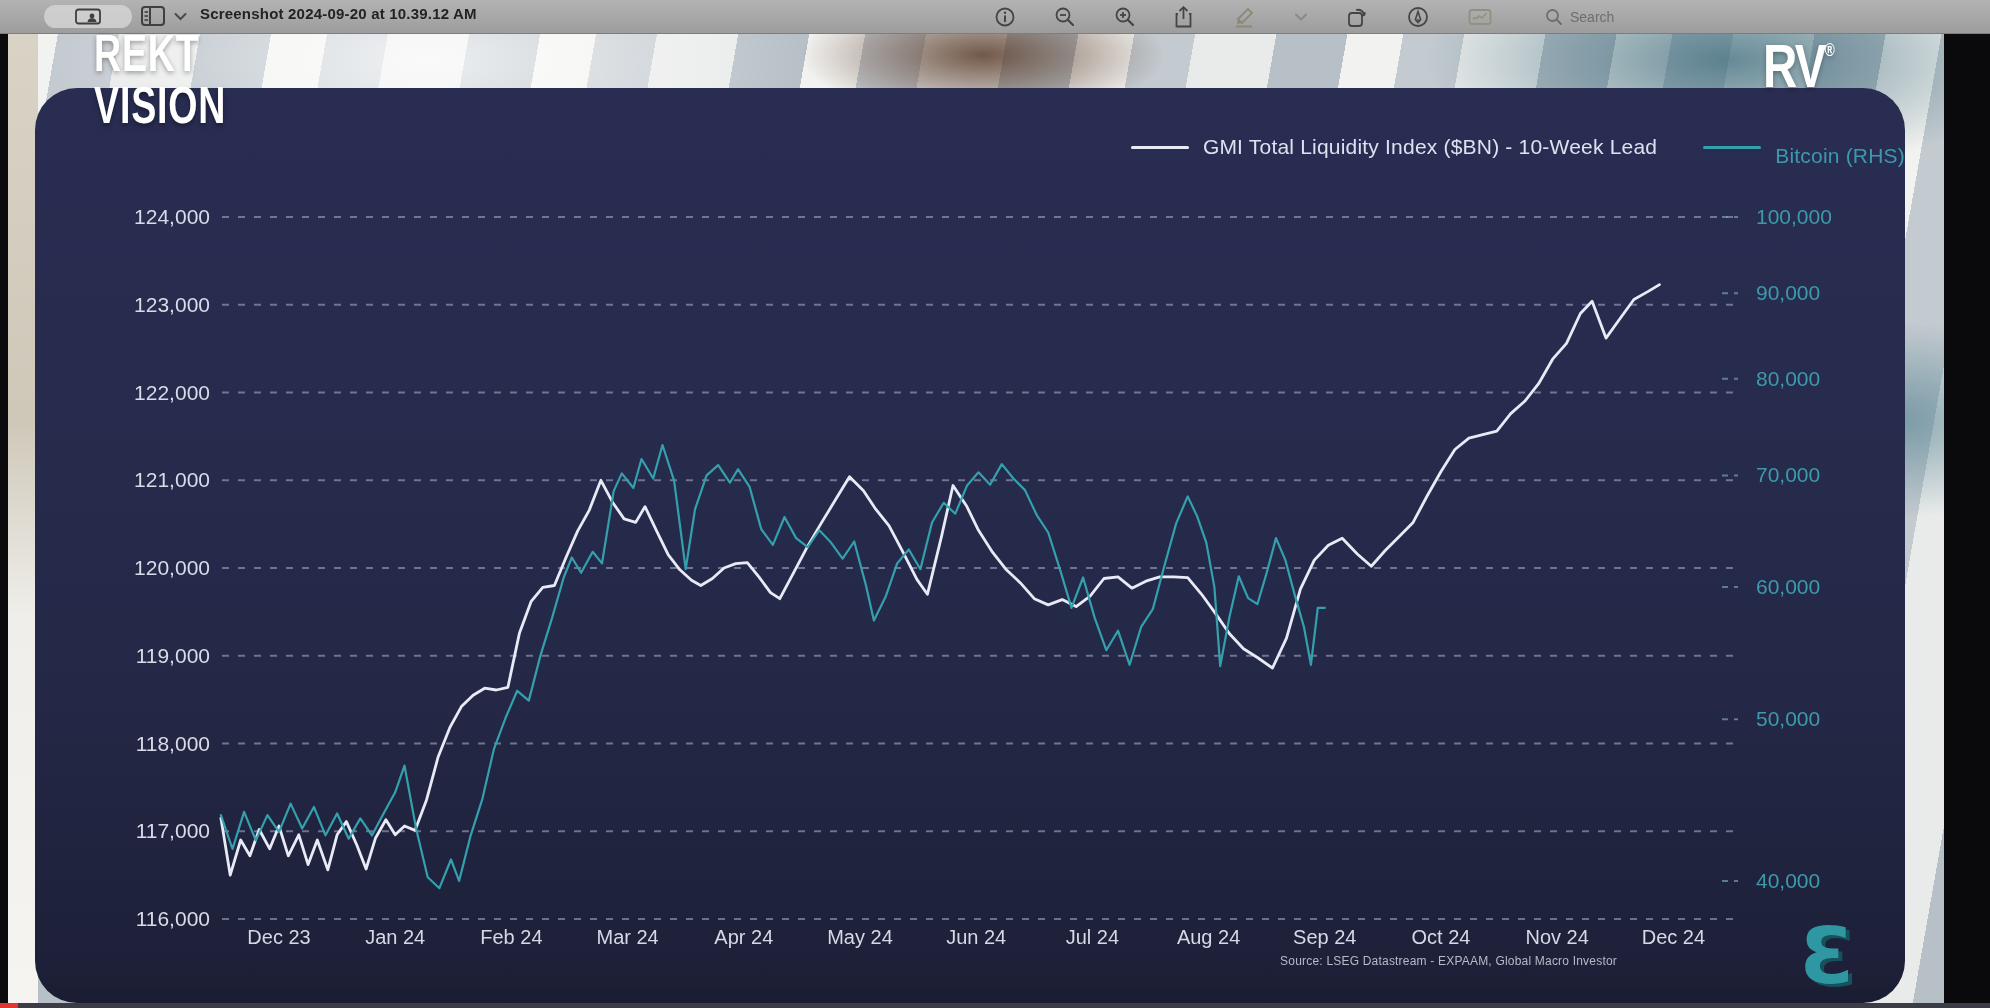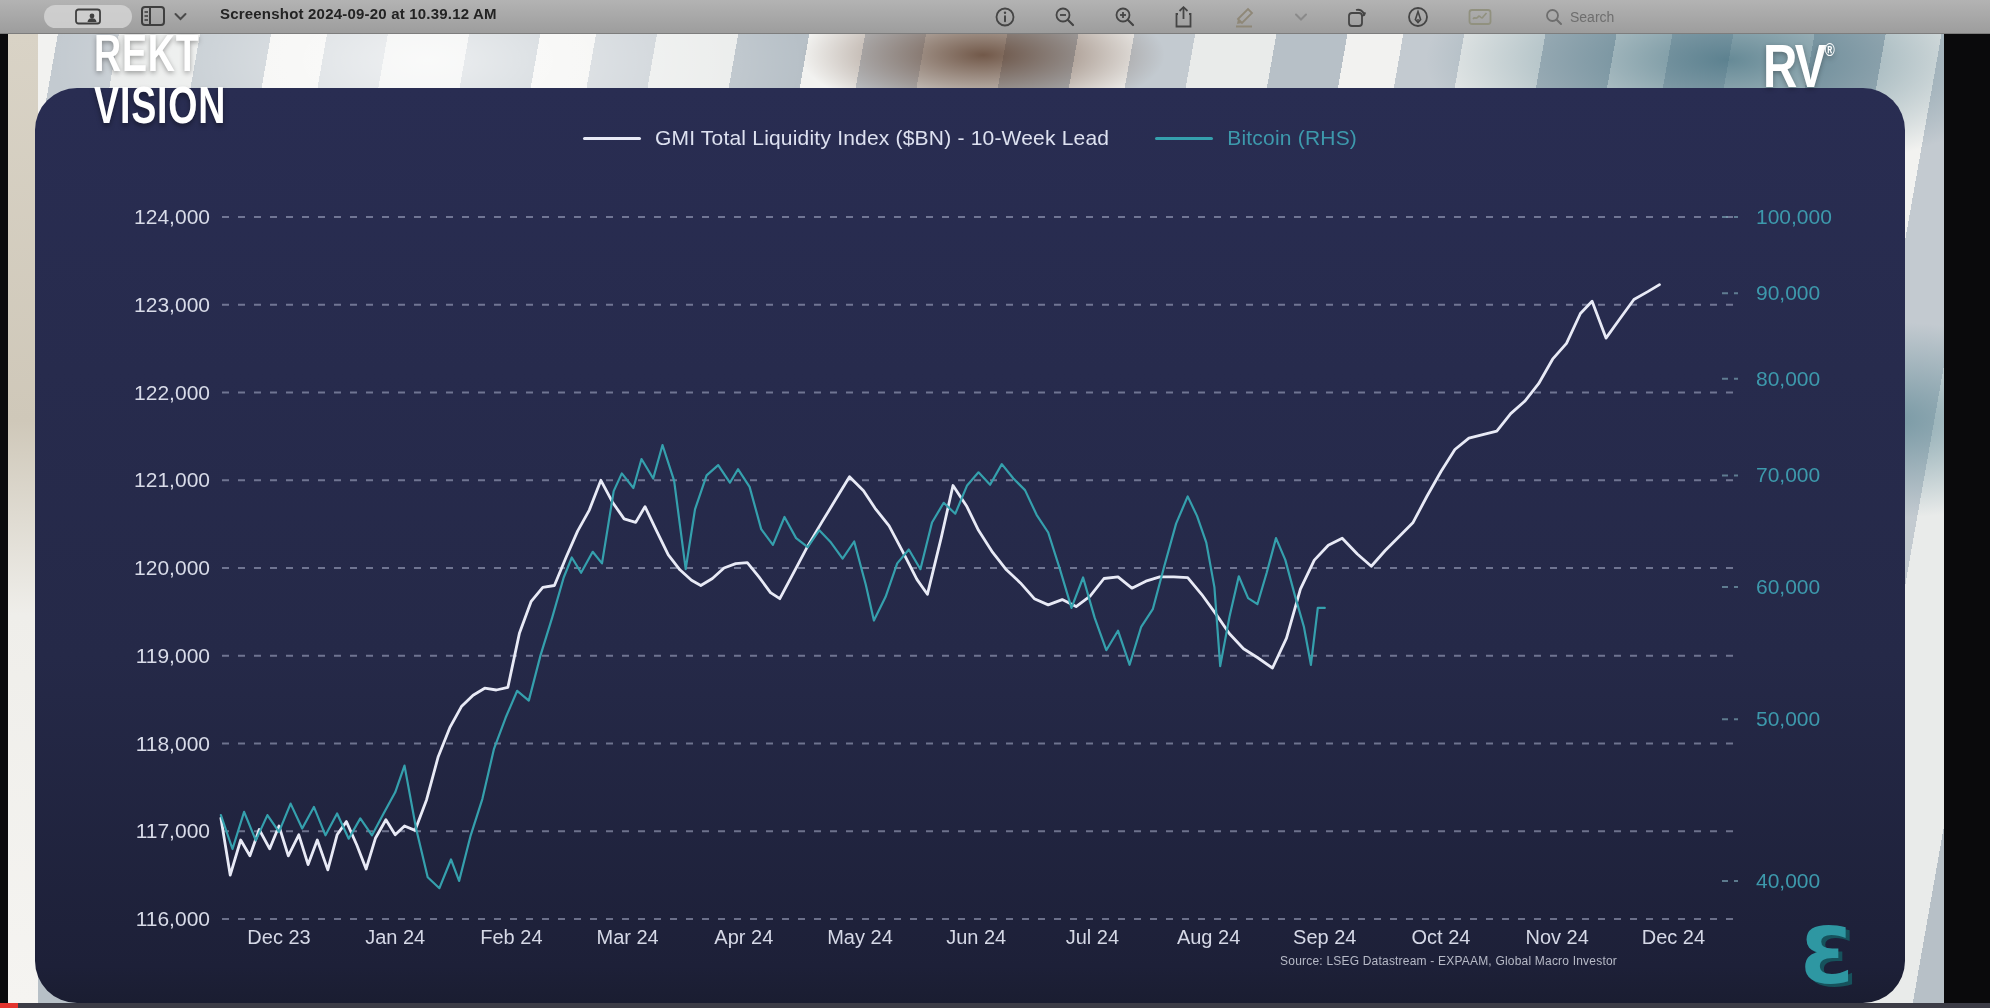--- a/index.html
+++ b/index.html
@@ -24,31 +24,31 @@
 
   
   .toolbar{position:absolute;left:0;top:0;width:1990px;height:33px;
     background:linear-gradient(180deg,#b3b3b3,#9d9d9d);
     border-bottom:1px solid #7d7d7d;display:flex;align-items:center;z-index:30;}
   .proxy-pill{position:absolute;left:44px;top:5px;width:88px;height:23px;border-radius:12px;
     background:rgba(212,212,212,.85);display:flex;align-items:center;justify-content:center;}
   .tb-icon{display:inline-flex;align-items:center;justify-content:center;}
   .tb-icon svg{display:block;}
   .sidebar-group{position:absolute;left:140px;top:4px;display:flex;align-items:center;gap:8px;}
-  .win-title{position:absolute;left:220px;top:0;height:26px;display:flex;align-items:center;
+  .win-title{position:absolute;left:200px;top:0;height:26px;display:flex;align-items:center;
     font-size:15px;font-weight:700;color:#232323;letter-spacing:.2px;}
   .tb-right{position:absolute;left:995px;top:0;height:33px;display:flex;align-items:center;gap:39px;}
   .search-box{display:flex;align-items:center;gap:7px;margin-left:14px;justify-content:center;}
   .search-label{font-size:14px;color:#6e6e6e;}
 
   
   .panel{position:absolute;left:35px;top:88px;width:1870px;height:915px;border-radius:42px;
     background:linear-gradient(180deg,#292d52 0%,#252948 62%,#1d2038 96%,#1a1d31 100%);
     z-index:10;}
-  .legend{position:absolute;left:0;top:38px;width:1870px;display:flex;justify-content:center;
+  .legend{position:absolute;left:0;top:38px;width:1870px;display:flex;justify-content:flex-end;
     align-items:center;gap:46px;}
   .legend-item{display:flex;align-items:center;gap:14px;font-size:21px;letter-spacing:.2px;}
   .legend-swatch{width:58px;height:3px;border-radius:2px;}
   .chart-svg{position:absolute;left:0;top:0;width:1990px;height:1008px;z-index:15;pointer-events:none;}
   .source-note{position:absolute;right:288px;top:866px;font-size:12px;color:#b7bac7;
     letter-spacing:.2px;z-index:16;}
 
   
   .rekt{position:absolute;left:94px;top:27px;z-index:40;color:#fff;font-weight:900;
     font-size:47px;line-height:.99;letter-spacing:1px;transform:scaleX(.80) scaleY(1.12);
@@ -172,21 +172,21 @@
 </div>
 
 <div class="panel">
   <div class="legend">
     <div class="legend-item">
       <span class="legend-swatch" style="background: rgb(232, 234, 246);"></span>
       <span style="color: rgb(221, 225, 240);">GMI Total Liquidity Index ($BN) - 10-Week Lead</span>
     </div>
     <div class="legend-item">
       <span class="legend-swatch" style="background: rgb(53, 160, 173);"></span>
-      <span style="color: rgb(61, 153, 172);">Bitcoin (RHS)</span>
+      <span style="color: rgb(61, 153, 172); margin-top: 18px;">Bitcoin (RHS)</span>
     </div>
   </div>
   <div class="source-note">Source: LSEG Datastream - EXPAAM, Global Macro Investor</div>
 </div>
 
 <svg class="chart-svg" viewBox="0 0 1990 1008">
     <line x1="222" y1="217" x2="1742" y2="217" stroke="rgba(185,192,218,0.5)" stroke-width="2" stroke-dasharray="7 9"></line>
     <text x="210" y="224" text-anchor="end" font-size="21" fill="#d8dbe8" font-family="Liberation Sans, DejaVu Sans, sans-serif">124,000</text>
     <line x1="222" y1="304.75" x2="1742" y2="304.75" stroke="rgba(185,192,218,0.5)" stroke-width="2" stroke-dasharray="7 9"></line>
     <text x="210" y="311.75" text-anchor="end" font-size="21" fill="#d8dbe8" font-family="Liberation Sans, DejaVu Sans, sans-serif">123,000</text>

